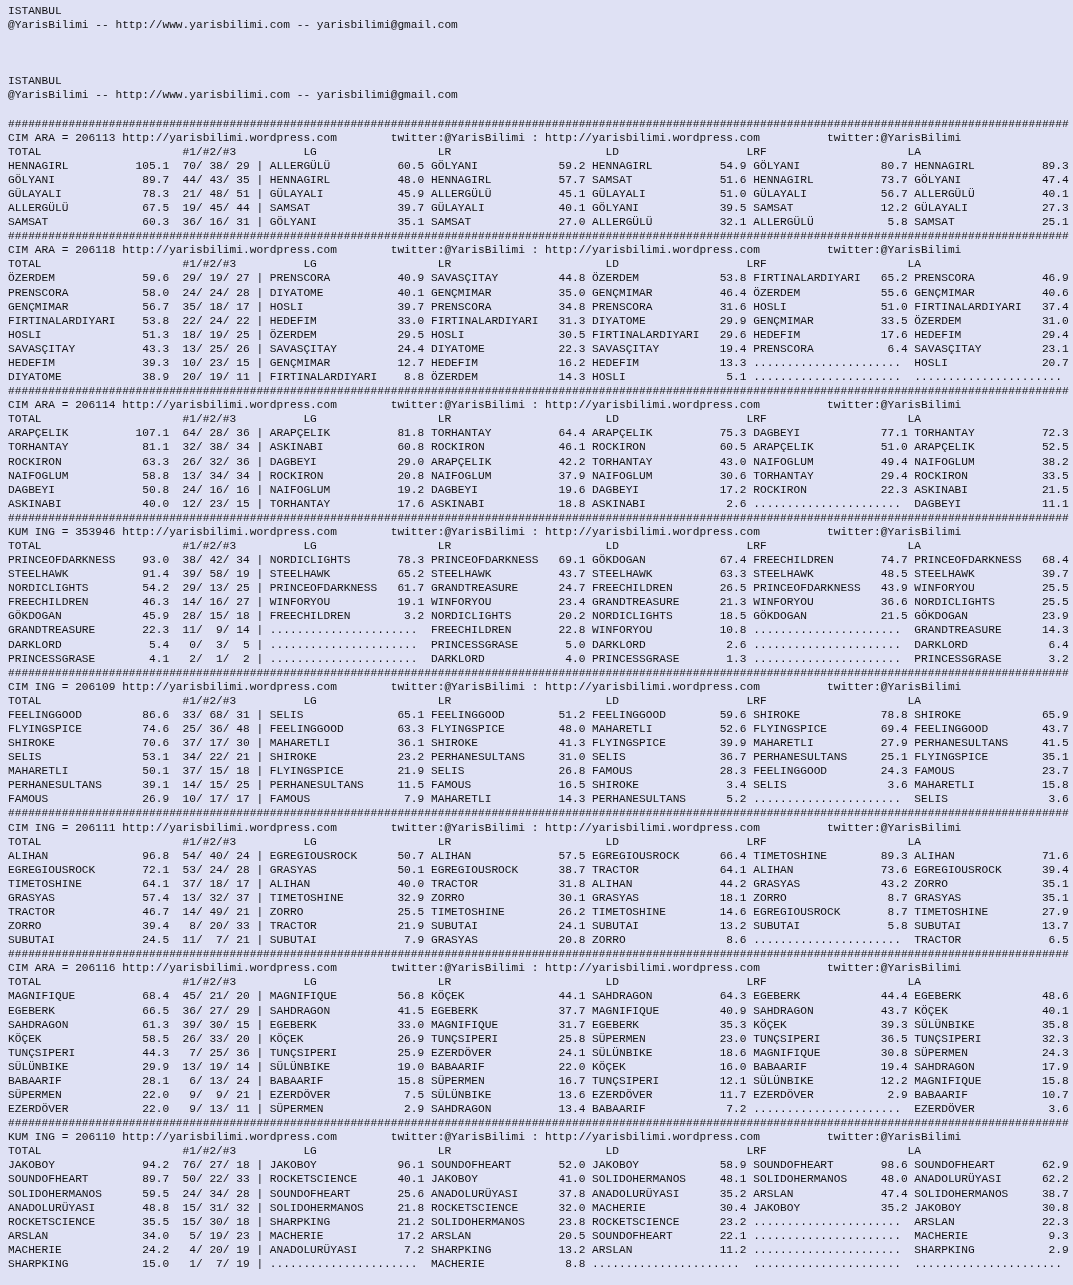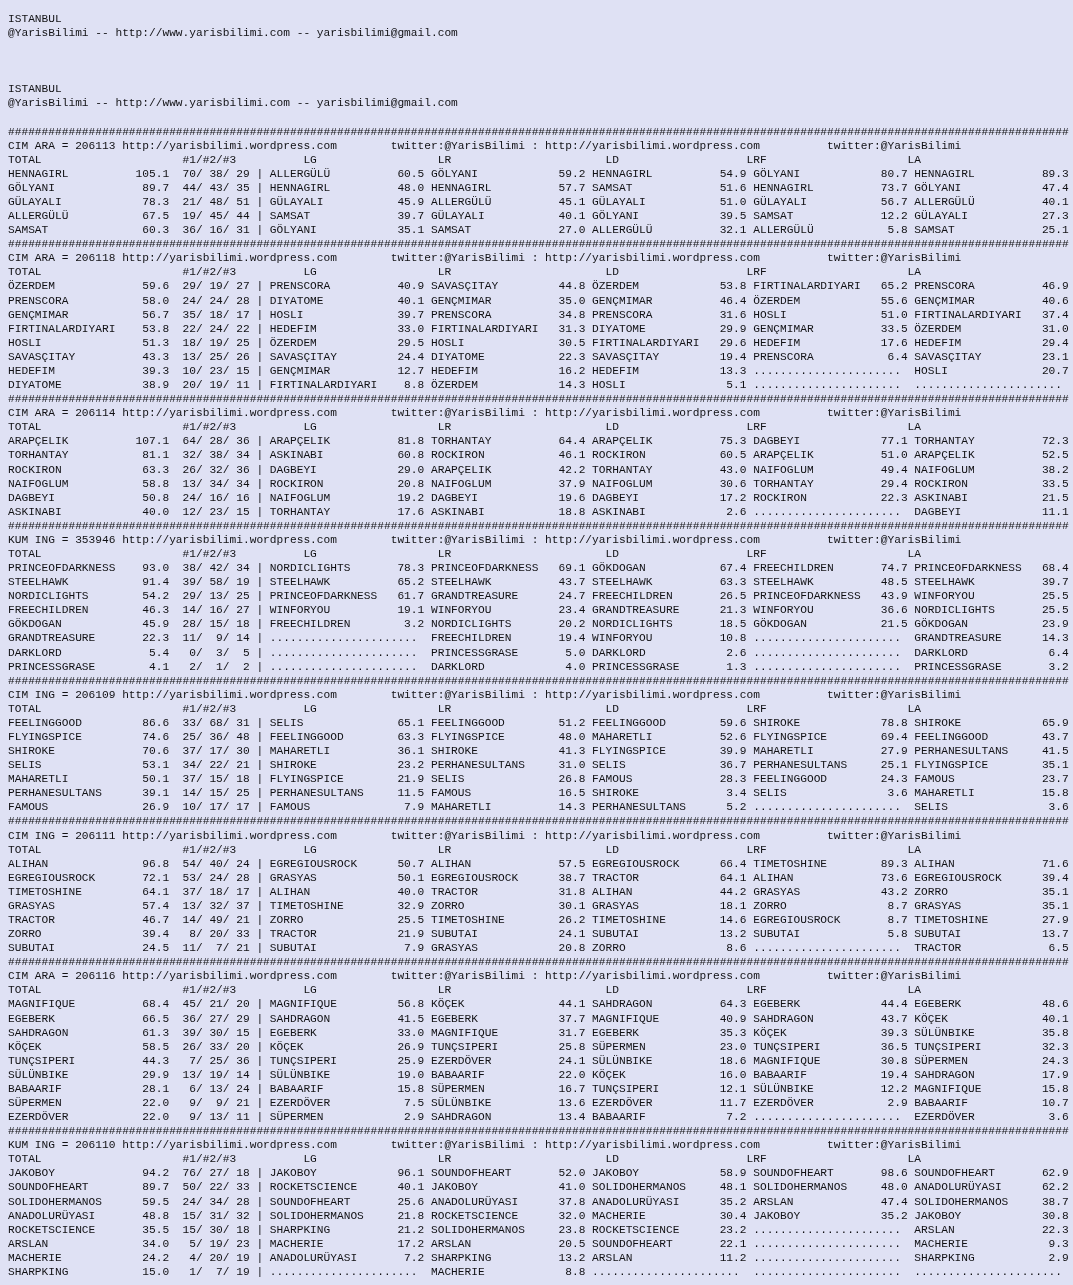--- a/index.html
+++ b/index.html
@@ -4,21 +4,21 @@
 <style>
   html,body{margin:0;padding:0;}
   body{
     width:1073px;height:1285px;
     background:#dfe1f4;
     overflow:hidden;
   }
   #doc{
     box-sizing:border-box;
     width:1073px;height:1285px;
-    padding:12px 0 0 8px;
+    padding:4px 0 0 8px;
     font-family:"Liberation Mono","DejaVu Sans Mono",monospace;
     font-size:11.2px;
     line-height:14.08px;
     color:#111114;
     overflow:hidden;
   }
   .ln{
     white-space:pre;
     min-height:14.08px;
   }
@@ -65,21 +65,21 @@
       <div class="ln">DAGBEYI             50.8  24/ 16/ 16 | NAIFOGLUM          19.2 DAGBEYI            19.6 DAGBEYI            17.2 ROCKIRON           22.3 ASKINABI           21.5</div>
       <div class="ln">ASKINABI            40.0  12/ 23/ 15 | TORHANTAY          17.6 ASKINABI           18.8 ASKINABI            2.6 ......................  DAGBEYI            11.1</div>
       <div class="ln">##############################################################################################################################################################</div>
       <div class="ln">KUM ING = 353946 http://yarisbilimi.wordpress.com        twitter:@YarisBilimi : http://yarisbilimi.wordpress.com          twitter:@YarisBilimi</div>
       <div class="ln">TOTAL                     #1/#2/#3          LG                  LR                       LD                   LRF                     LA</div>
       <div class="ln">PRINCEOFDARKNESS    93.0  38/ 42/ 34 | NORDICLIGHTS       78.3 PRINCEOFDARKNESS   69.1 GÖKDOGAN           67.4 FREECHILDREN       74.7 PRINCEOFDARKNESS   68.4</div>
       <div class="ln">STEELHAWK           91.4  39/ 58/ 19 | STEELHAWK          65.2 STEELHAWK          43.7 STEELHAWK          63.3 STEELHAWK          48.5 STEELHAWK          39.7</div>
       <div class="ln">NORDICLIGHTS        54.2  29/ 13/ 25 | PRINCEOFDARKNESS   61.7 GRANDTREASURE      24.7 FREECHILDREN       26.5 PRINCEOFDARKNESS   43.9 WINFORYOU          25.5</div>
       <div class="ln">FREECHILDREN        46.3  14/ 16/ 27 | WINFORYOU          19.1 WINFORYOU          23.4 GRANDTREASURE      21.3 WINFORYOU          36.6 NORDICLIGHTS       25.5</div>
       <div class="ln">GÖKDOGAN            45.9  28/ 15/ 18 | FREECHILDREN        3.2 NORDICLIGHTS       20.2 NORDICLIGHTS       18.5 GÖKDOGAN           21.5 GÖKDOGAN           23.9</div>
-      <div class="ln">GRANDTREASURE       22.3  11/  9/ 14 | ......................  FREECHILDREN       19.4 WINFORYOU          10.8 ......................  GRANDTREASURE      14.3</div>
+      <div class="ln">GRANDTREASURE       22.3  11/  9/ 14 | ......................  FREECHILDREN       22.8 WINFORYOU          10.8 ......................  GRANDTREASURE      14.3</div>
       <div class="ln">DARKLORD             5.4   0/  3/  5 | ......................  PRINCESSGRASE       5.0 DARKLORD            2.6 ......................  DARKLORD            6.4</div>
       <div class="ln">PRINCESSGRASE        4.1   2/  1/  2 | ......................  DARKLORD            4.0 PRINCESSGRASE       1.3 ......................  PRINCESSGRASE       3.2</div>
       <div class="ln">##############################################################################################################################################################</div>
       <div class="ln">CIM ING = 206109 http://yarisbilimi.wordpress.com        twitter:@YarisBilimi : http://yarisbilimi.wordpress.com          twitter:@YarisBilimi</div>
       <div class="ln">TOTAL                     #1/#2/#3          LG                  LR                       LD                   LRF                     LA</div>
       <div class="ln">FEELINGGOOD         86.6  33/ 68/ 31 | SELIS              65.1 FEELINGGOOD        51.2 FEELINGGOOD        59.6 SHIROKE            78.8 SHIROKE            65.9</div>
       <div class="ln">FLYINGSPICE         74.6  25/ 36/ 48 | FEELINGGOOD        63.3 FLYINGSPICE        48.0 MAHARETLI          52.6 FLYINGSPICE        69.4 FEELINGGOOD        43.7</div>
       <div class="ln">SHIROKE             70.6  37/ 17/ 30 | MAHARETLI          36.1 SHIROKE            41.3 FLYINGSPICE        39.9 MAHARETLI          27.9 PERHANESULTANS     41.5</div>
       <div class="ln">SELIS               53.1  34/ 22/ 21 | SHIROKE            23.2 PERHANESULTANS     31.0 SELIS              36.7 PERHANESULTANS     25.1 FLYINGSPICE        35.1</div>
       <div class="ln">MAHARETLI           50.1  37/ 15/ 18 | FLYINGSPICE        21.9 SELIS              26.8 FAMOUS             28.3 FEELINGGOOD        24.3 FAMOUS             23.7</div>

